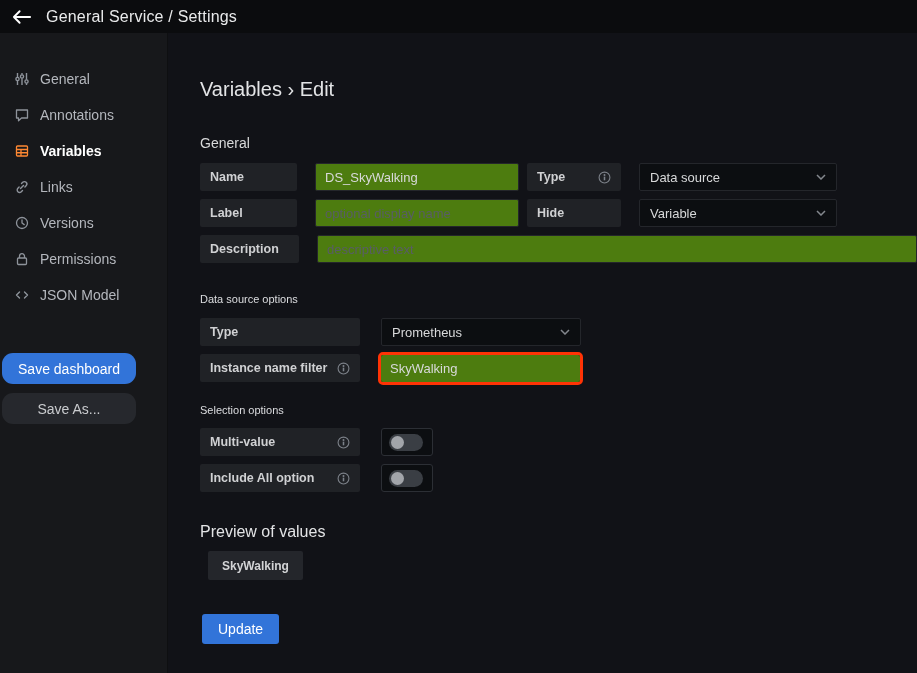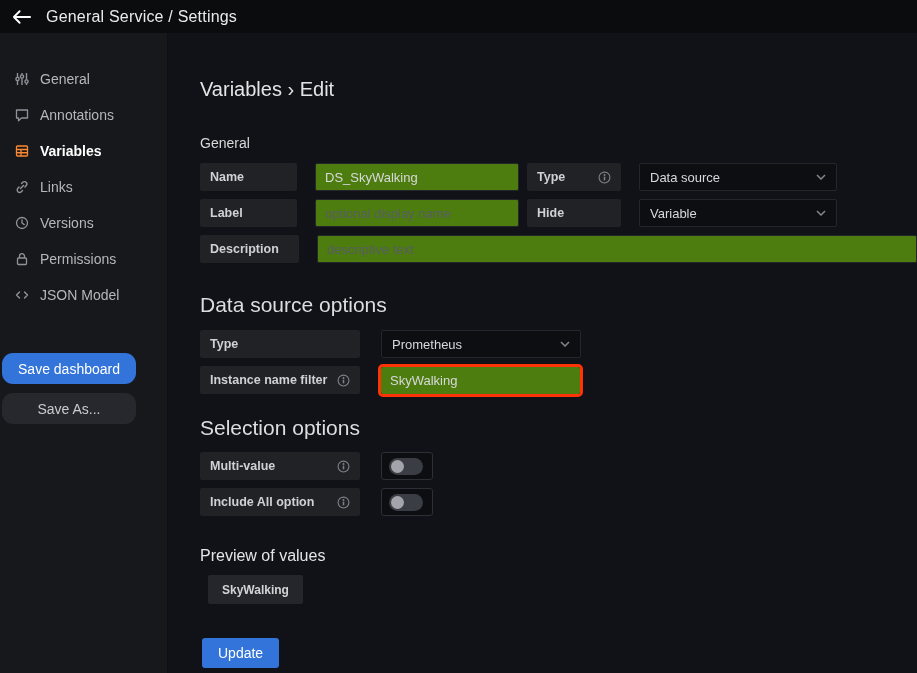--- a/index.html
+++ b/index.html
@@ -34,21 +34,21 @@
   .nav-item.active .ico { color:#ff8833; }
   .side-actions { margin-top:40px; padding:0 31px 0 2px; display:flex; flex-direction:column; gap:9px; }
   .btn { border:none; border-radius:11px; cursor:pointer; font-family:inherit; }
   .btn-save  { height:31px; background:#3274d9; color:#fff; font-size:14px; font-weight:500; }
   .btn-saveas{ height:31px; background:#26282d; color:#c9cbce; font-size:14px; }
 
   
   .main { position:absolute; top:33px; left:168px; right:0; bottom:0; background:#111217; padding-left:32px; }
   .page-title { margin-top:45px; font-size:20px; font-weight:400; color:#e3e4e6; }
   .section-label { margin-top:34px; margin-bottom:12px; font-size:14px; font-weight:500; color:#d8d9da; }
-  .section-head { margin-top:30px; margin-bottom:13px; font-size:21px; font-weight:400; color:#dcdde0; }
+  .section-head { margin-top:30px; margin-bottom:13px; font-size:11px; font-weight:400; color:#dcdde0; }
   .section-head.sel { margin-top:22px; margin-bottom:12px; }
   .preview-head { margin-top:31px; font-size:16px; font-weight:400; color:#e3e4e6; }
 
   .form-row { display:flex; align-items:center; height:28px; margin-bottom:8px; }
   .fld-label {
     background:#202226; height:28px; border-radius:2px; margin-right:18px;
     display:flex; align-items:center; justify-content:space-between;
     padding:0 10px; font-size:12.5px; font-weight:600; color:#d0d1d3; flex-shrink:0;
   }
   .fld-label .lbl-txt { white-space:nowrap; }

